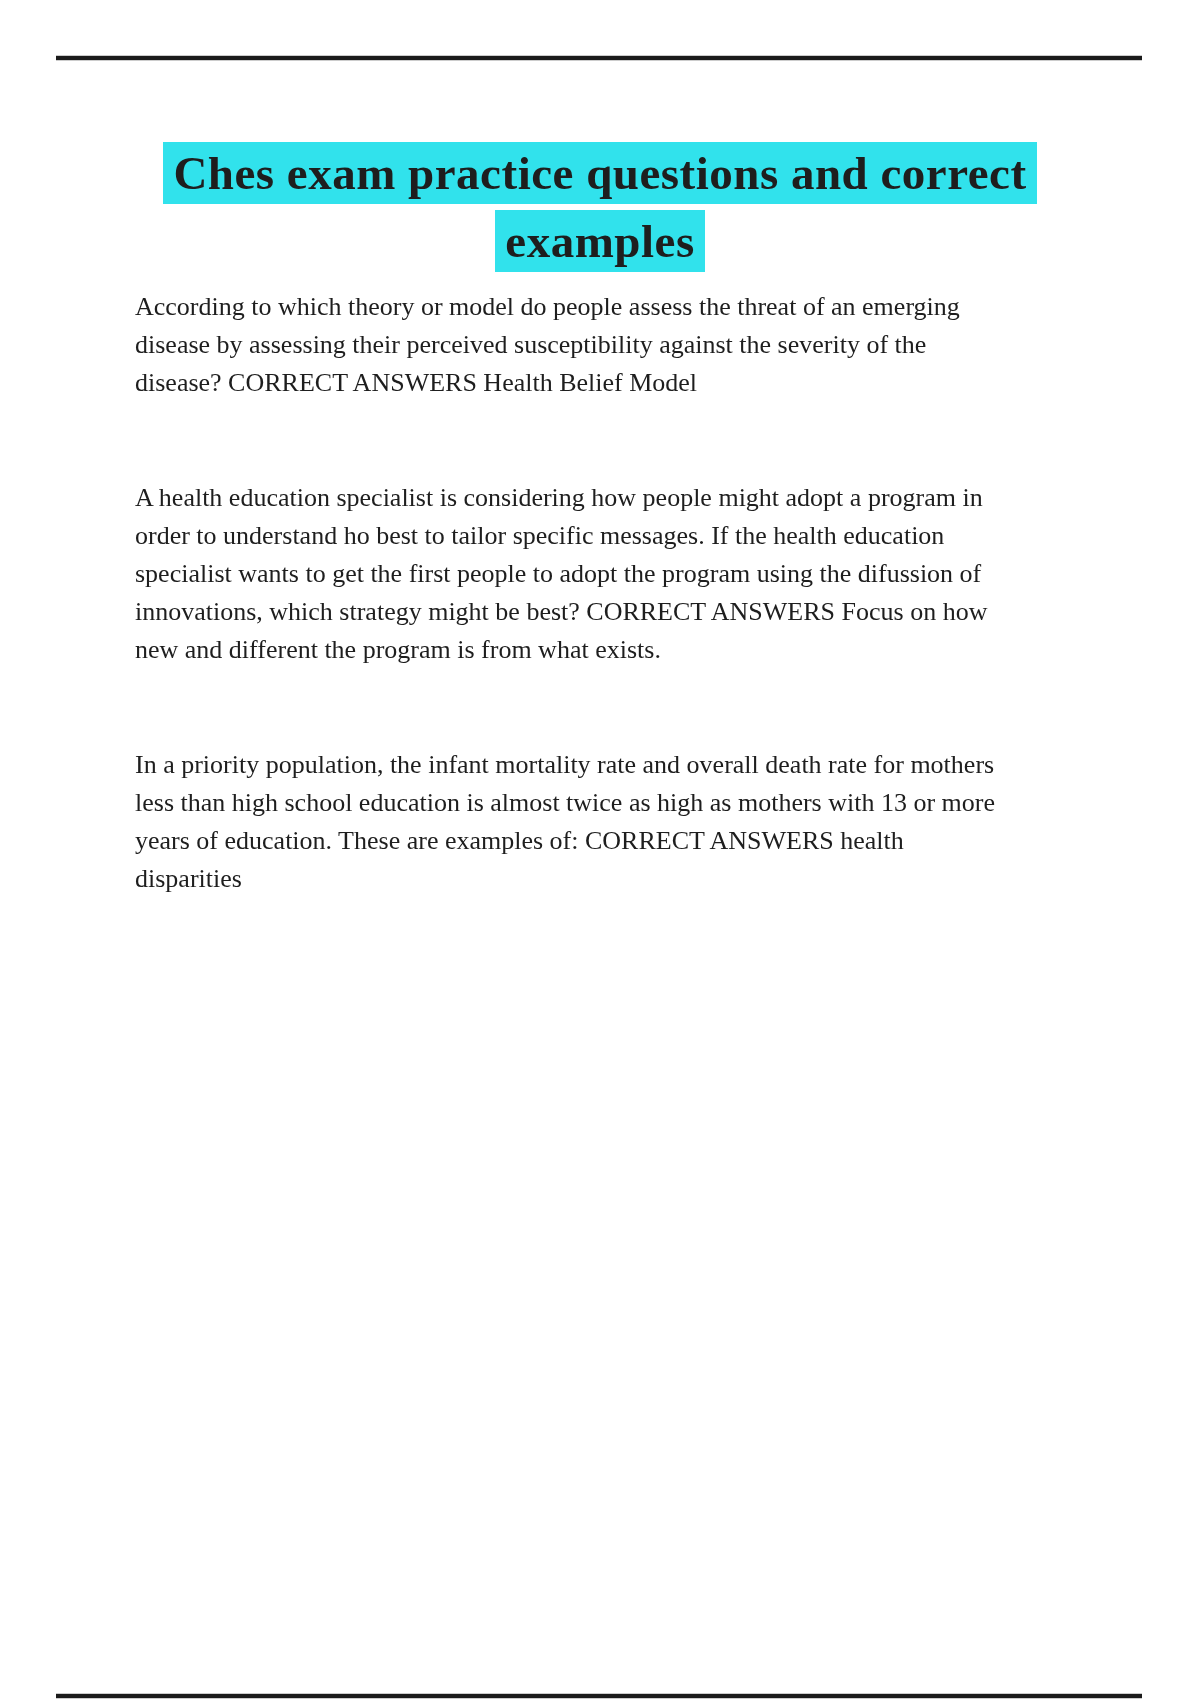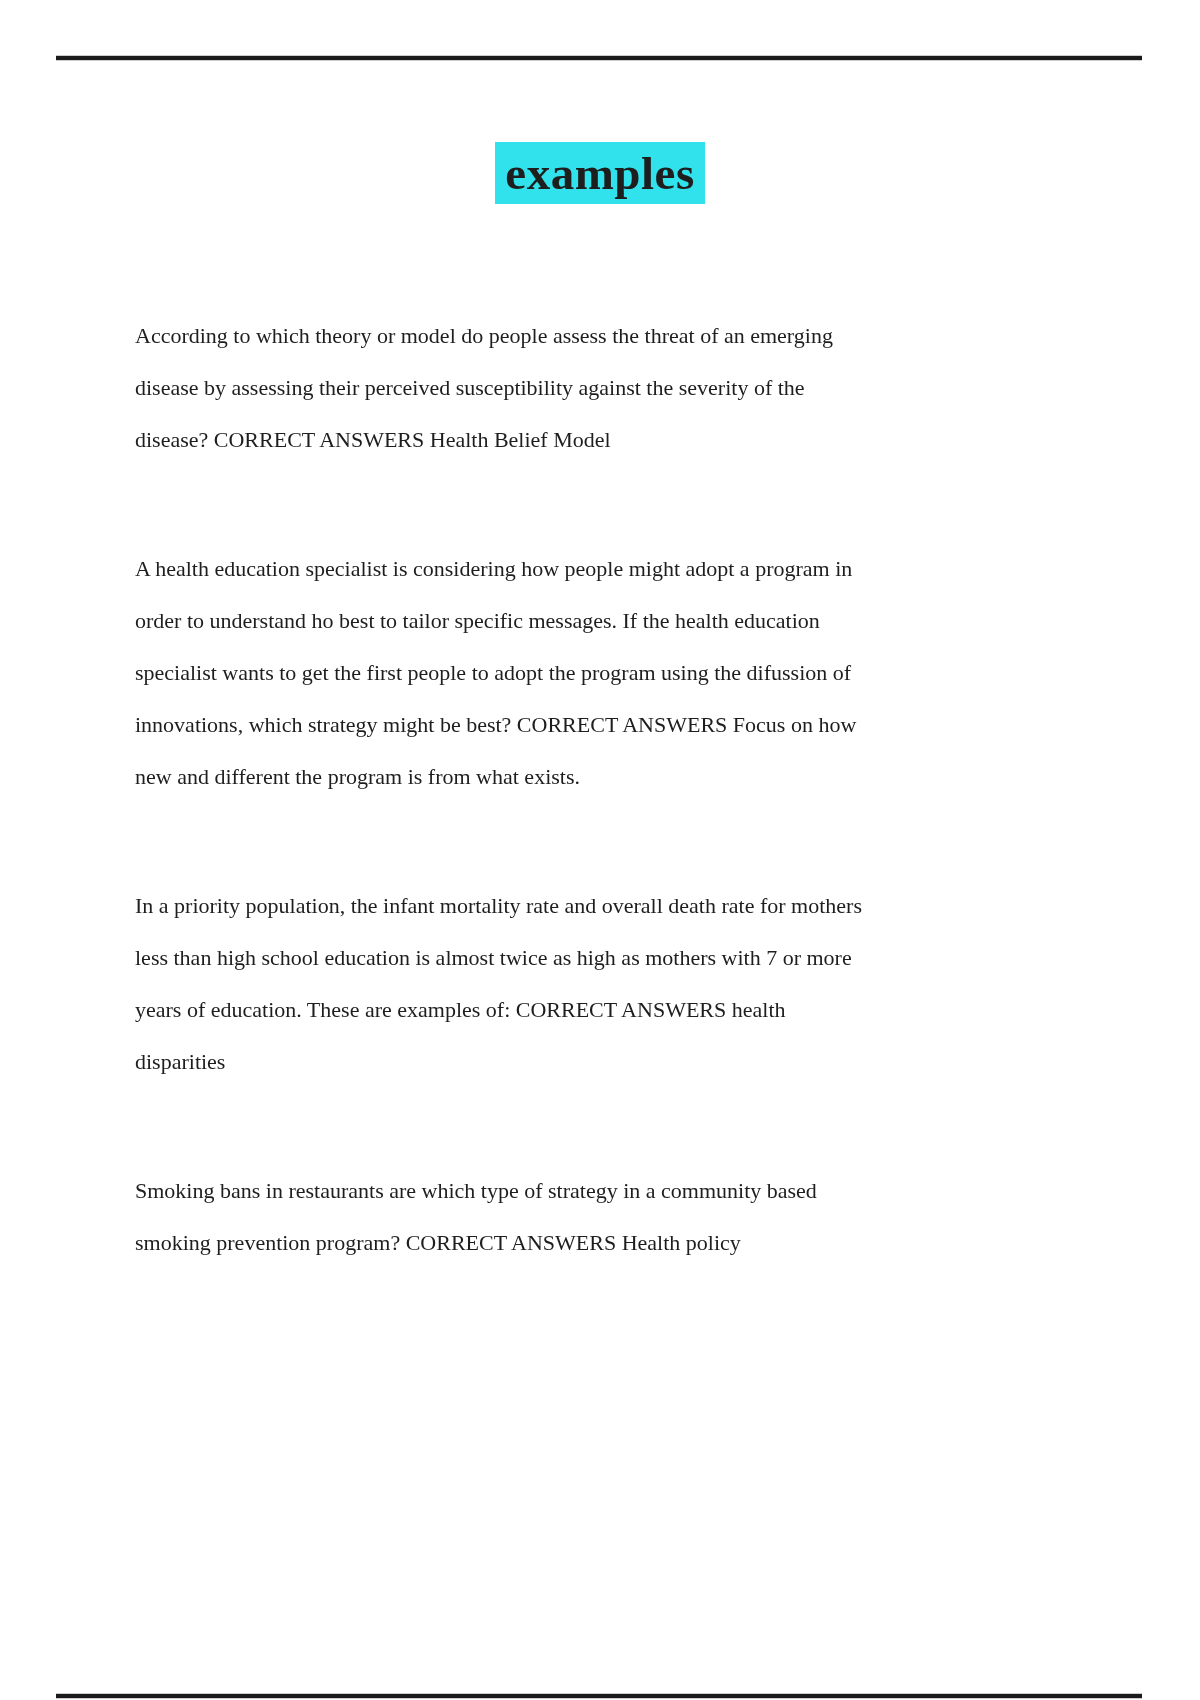--- a/index.html
+++ b/index.html
@@ -43,54 +43,53 @@
     height: 68px;
     line-height: 68px;
   }
   .hl {
     background: var(--hl);
     padding: 5px 10px;
   }
   .content {
     position: absolute;
     left: 135px;
-    top: 310px;
+    top: 288px;
     width: 1010px;
-    font-size: 22px;
-    line-height: 52px;
+    font-size: 26px;
+    line-height: 38px;
     color: var(--text);
   }
   .para {
     margin: 0 0 77px 0;
     white-space: pre-line;
   }
 </style>
 </head>
 <body style="--hl: #31e2ec; --text: #1e1e1e; --rule: #1b1b1b;">
 
 <div class="page">
 
   <div class="rule rule-top"></div>
 
   <h1 class="title">
+    <div class="title-line"><span class="hl">Ches exam practice questions and correct</span></div>
     <div class="title-line"><span class="hl">examples</span></div>
   </h1>
 
   <main class="content">
     <p class="para">According to which theory or model do people assess the threat of an emerging
 disease by assessing their perceived susceptibility against the severity of the
 disease? CORRECT ANSWERS Health Belief Model</p>
     <p class="para">A health education specialist is considering how people might adopt a program in
 order to understand ho best to tailor specific messages. If the health education
 specialist wants to get the first people to adopt the program using the difussion of
 innovations, which strategy might be best? CORRECT ANSWERS Focus on how
 new and different the program is from what exists.</p>
     <p class="para">In a priority population, the infant mortality rate and overall death rate for mothers
-less than high school education is almost twice as high as mothers with 7 or more
+less than high school education is almost twice as high as mothers with 13 or more
 years of education. These are examples of: CORRECT ANSWERS health
 disparities</p>
-    <p class="para">Smoking bans in restaurants are which type of strategy in a community based
-smoking prevention program? CORRECT ANSWERS Health policy</p>
   </main>
 
   <div class="rule rule-bottom"></div>
 
 </div>
 
 </body></html>

